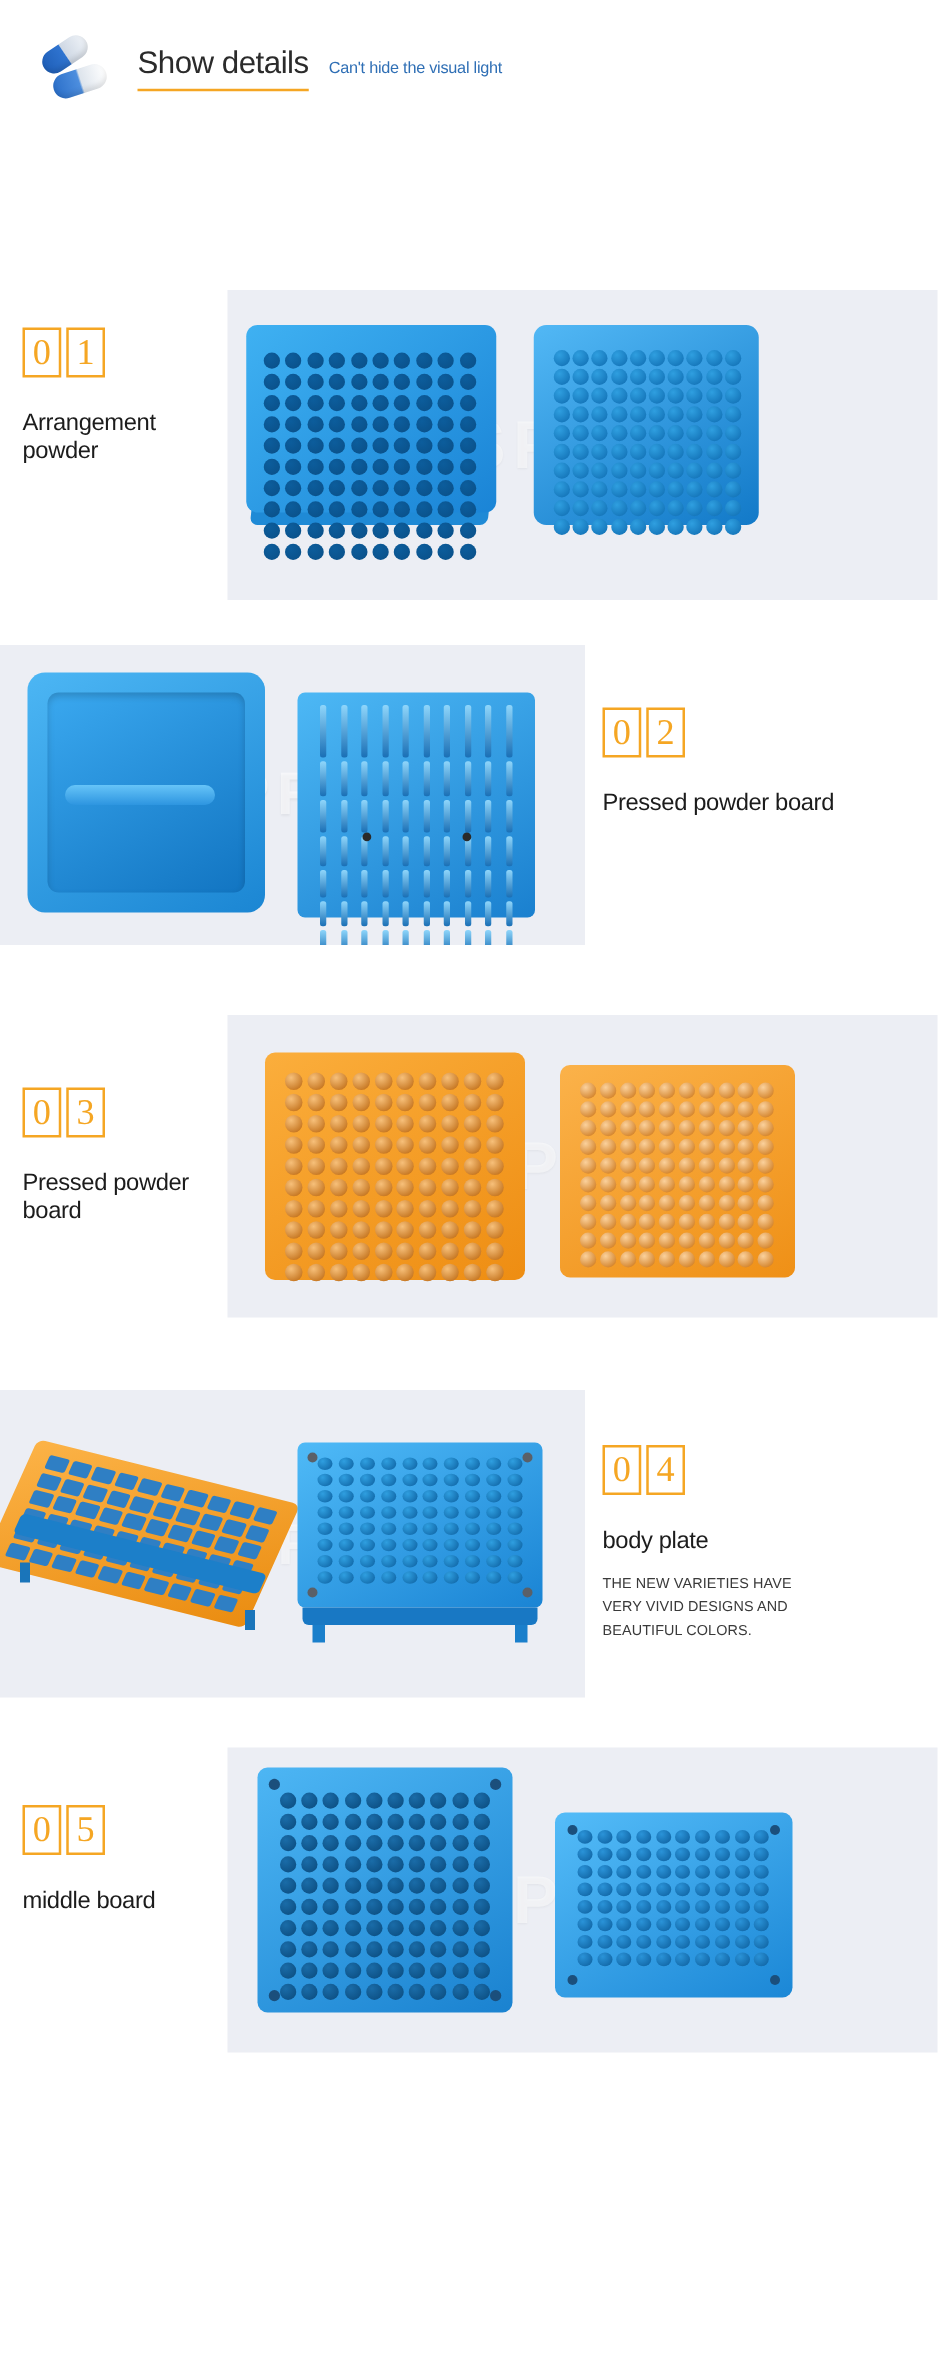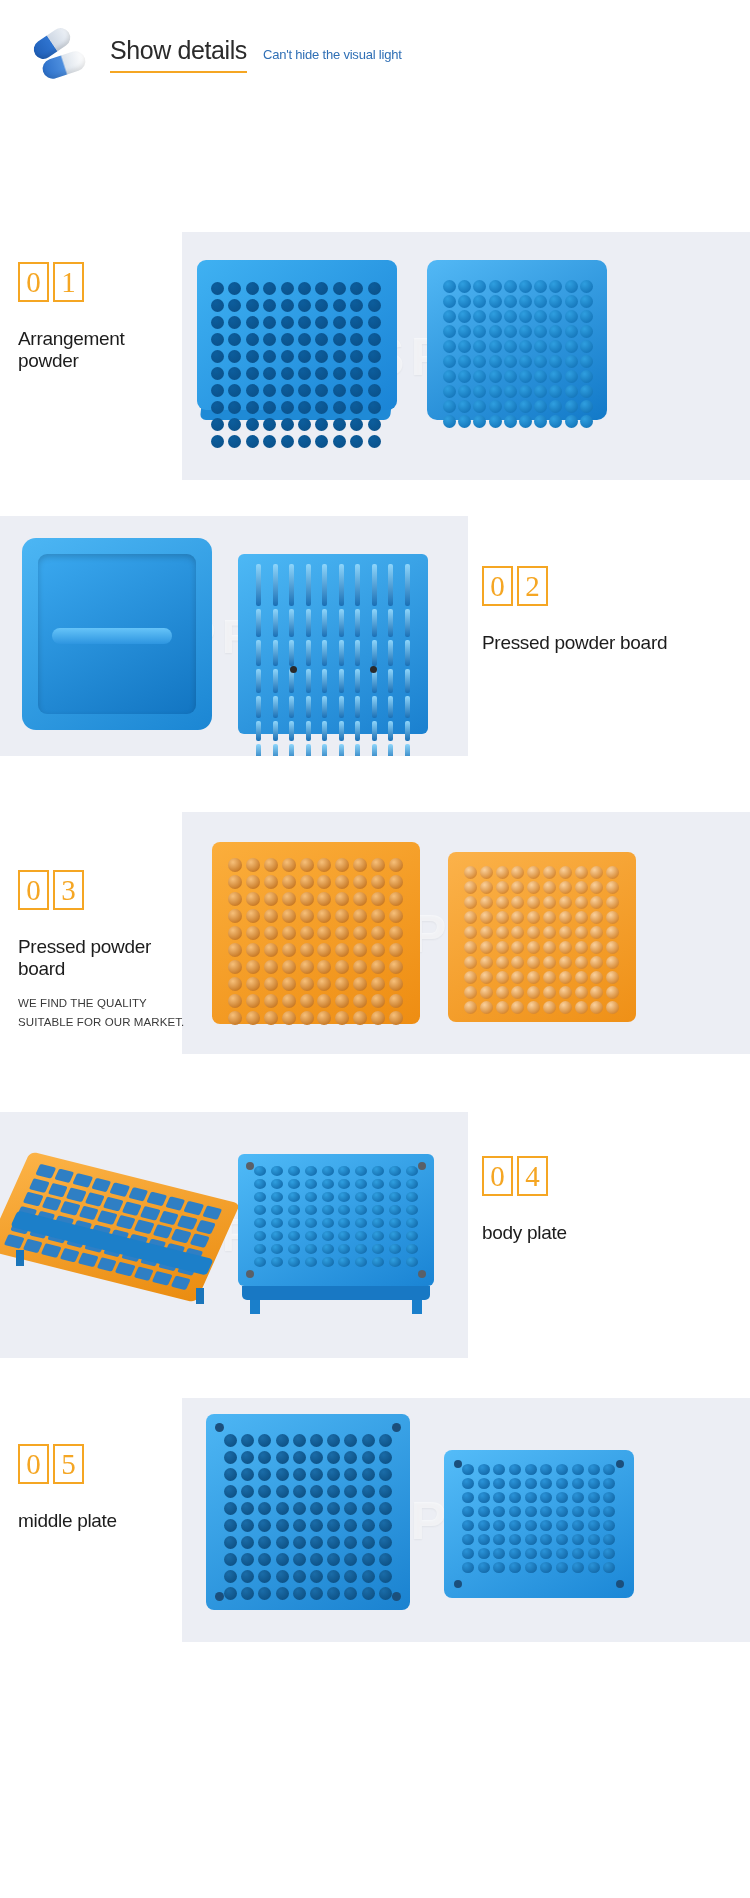--- a/index.html
+++ b/index.html
@@ -702,21 +702,20 @@
       </div>
     </div>
   </div>
 
   <div class="txt" style="left:18px; top:760px; width:175px;">
     <div class="num">
       <span>0</span>
       <span>3</span>
     </div>
     <div class="t-title">Pressed powder board</div>
-    <div class="t-body">WE FIND THE QUALITY SUITABLE FOR OUR MARKET.</div>
   </div>
 </div>
 
 <div class="section">
 
   <div class="photo" style="left:0px; top:1002px; width:468px; height:246px;">
     <div class="watermark" style="font-size:46px;">SPRIK</div>
 
     <div style="position:absolute; left:8px; top:60px; width:210px; height:110px; transform: skewY(14deg) skewX(-22deg); background:linear-gradient(150deg,#fcb347,#ea8c10); border-radius:6px;">
       <div style="position:absolute; left:14px; top:10px; right:14px; bottom:10px; display:grid; grid-template-columns:repeat(10,1fr); gap:3px;">
@@ -878,20 +877,21 @@
     <div style="position:absolute; left:250px; top:188px; width:10px; height:14px; background:#1a7fcb;"></div>
     <div style="position:absolute; left:412px; top:188px; width:10px; height:14px; background:#1a7fcb;"></div>
   </div>
 
   <div class="txt" style="left:482px; top:1046px; width:210px;">
     <div class="num">
       <span>0</span>
       <span>4</span>
     </div>
     <div class="t-title">body plate</div>
+    <div class="t-body">THE NEW VARIETIES HAVE VERY VIVID DESIGNS AND BEAUTIFUL COLORS.</div>
   </div>
 </div>
 
 <div class="section">
 
   <div class="photo" style="left:182px; top:1288px; width:568px; height:244px;">
     <div class="watermark">SPRIK</div>
 
     <div class="board" style="left:24px; top:16px; width:204px; height:196px; background:linear-gradient(150deg,#4db6f4,#1a82d0); border-radius:8px;">
       <div class="holes" style="left:18px; top:20px; width:168px; grid-template-columns:repeat(10,1fr); gap:4px;">
@@ -1090,15 +1090,15 @@
       <div style="position:absolute; left:10px; bottom:10px; width:8px; height:8px; border-radius:50%; background:#1b4f7c;"></div>
       <div style="position:absolute; right:10px; bottom:10px; width:8px; height:8px; border-radius:50%; background:#1b4f7c;"></div>
     </div>
   </div>
 
   <div class="txt" style="left:18px; top:1334px; width:180px;">
     <div class="num">
       <span>0</span>
       <span>5</span>
     </div>
-    <div class="t-title">middle plate</div>
+    <div class="t-title">middle board</div>
   </div>
 </div>
 
 </body></html>

